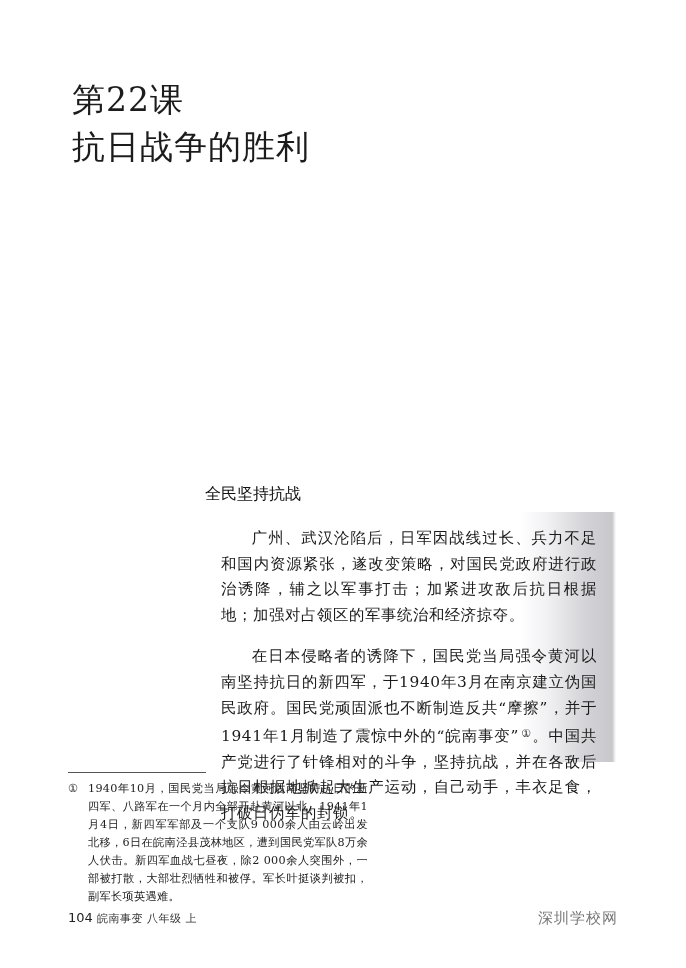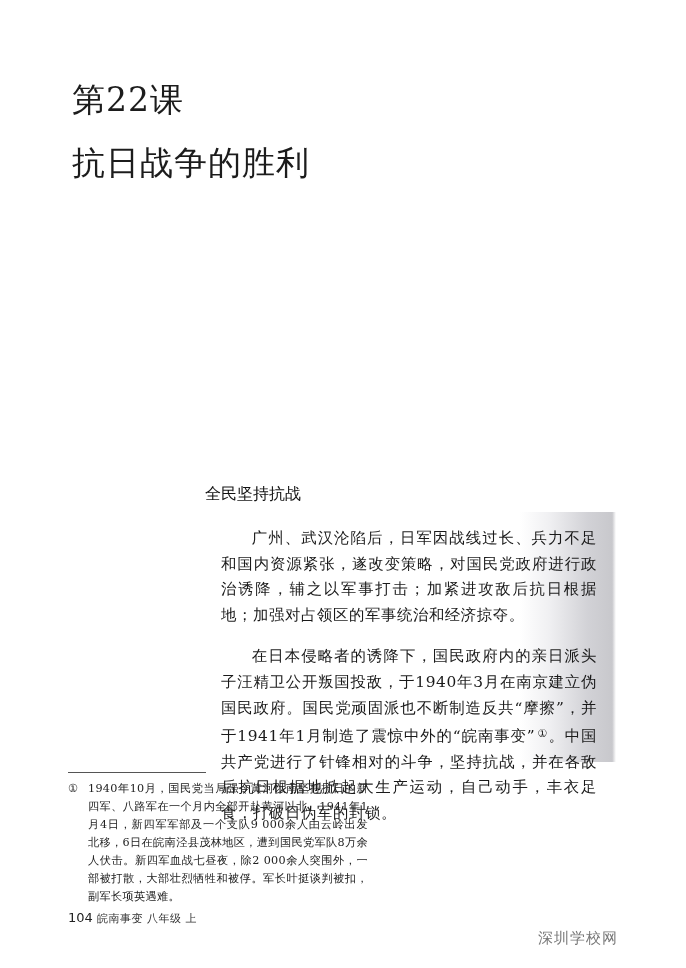--- a/index.html
+++ b/index.html
@@ -29,21 +29,21 @@
       font-size: 33px;
       line-height: 40px;
       font-weight: normal;
       color: #1c1c1c;
       letter-spacing: 1px;
       white-space: nowrap;
     }
     .lesson-title {
       position: absolute;
       left: 72px;
-      top: 142px;
+      top: 126px;
       font-size: 33px;
       line-height: 42px;
       color: #1c1c1c;
       letter-spacing: 1px;
       white-space: nowrap;
     }
     
     .intro {
       position: absolute;
       left: 68px;
@@ -143,21 +143,21 @@
       left: 97px;
       top: 911px;
       font-size: 11px;
       color: #333;
       letter-spacing: 0.5px;
       white-space: nowrap;
     }
     .watermark {
       position: absolute;
       left: 538px;
-      top: 929px;
+      top: 909px;
       font-family: "DejaVu Sans", "Liberation Sans", sans-serif;
       font-size: 15px;
       color: #777;
       letter-spacing: 1px;
       white-space: nowrap;
     }
   </style>
 </head>
 <body>
 
@@ -166,21 +166,21 @@
   <div class="lesson-number">第22课</div>
   <div class="lesson-title">抗日战争的胜利</div>
 
 
   <div class="shade"></div>
 
   <div class="section-heading">全民坚持抗战</div>
 
   <div class="section-body">
     <p>广州、武汉沦陷后，日军因战线过长、兵力不足和国内资源紧张，遂改变策略，对国民党政府进行政治诱降，辅之以军事打击；加紧进攻敌后抗日根据地；加强对占领区的军事统治和经济掠夺。</p>
-    <p><span>在日本侵略者的诱降下，国民政府内的亲日派头子汪精卫公开叛国投敌，于1940年3月在南京建立伪国民政府。国民党顽固派也不断制造反共“摩擦”，并于1941年1月制造了震惊中外的“皖南事变”</span><span class="fn-mark">①</span><span>。中国共产党进行了针锋相对的斗争，坚持抗战，并在各敌后抗日根据地掀起大生产运动，自己动手，丰衣足食，打破日伪军的封锁。</span></p>
+    <p><span>在日本侵略者的诱降下，国民党当局强令黄河以南坚持抗日的新四军，于1940年3月在南京建立伪国民政府。国民党顽固派也不断制造反共“摩擦”，并于1941年1月制造了震惊中外的“皖南事变”</span><span class="fn-mark">①</span><span>。中国共产党进行了针锋相对的斗争，坚持抗战，并在各敌后抗日根据地掀起大生产运动，自己动手，丰衣足食，打破日伪军的封锁。</span></p>
   </div>
 
   <div class="fn-rule"></div>
   <div class="footnote">
     <span class="fn-num">①</span>
     <div class="fn-text">1940年10月，国民党当局强令黄河以南坚持抗日的新四军、八路军在一个月内全部开赴黄河以北。1941年1月4日，新四军军部及一个支队9 000余人由云岭出发北移，6日在皖南泾县茂林地区，遭到国民党军队8万余人伏击。新四军血战七昼夜，除2 000余人突围外，一部被打散，大部壮烈牺牲和被俘。军长叶挺谈判被扣，副军长项英遇难。</div>
   </div>
 
   <div class="page-number">104</div>
   <div class="book-title">皖南事变 八年级 上</div>

